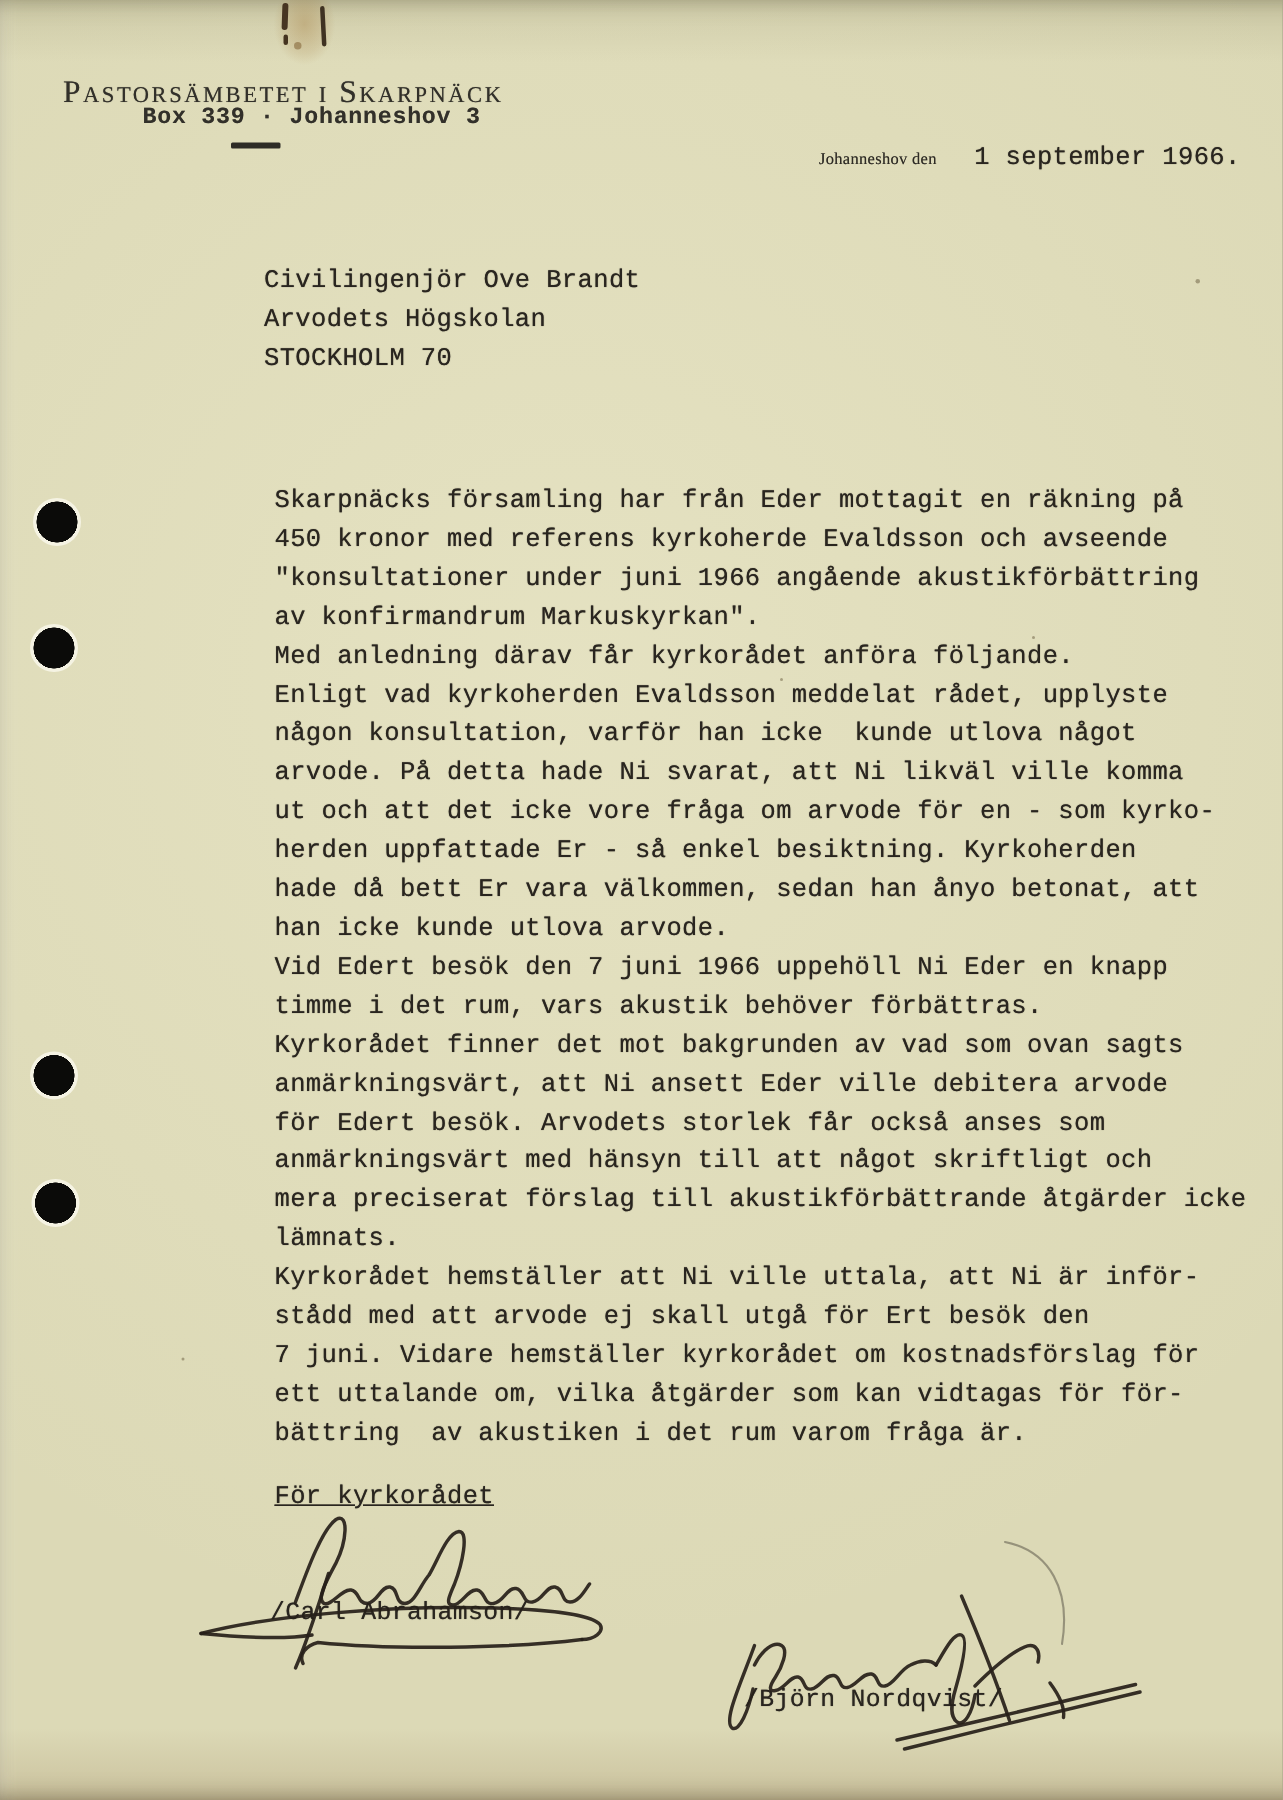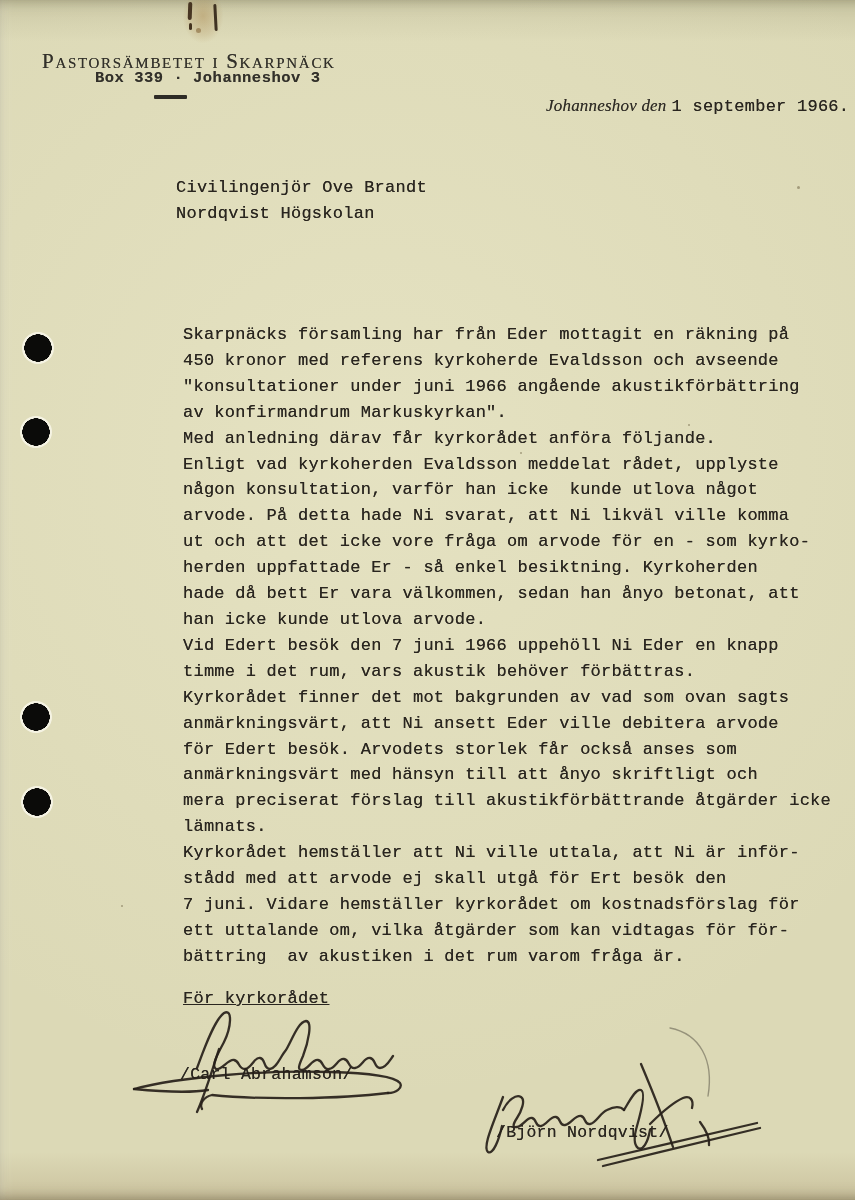--- a/index.html
+++ b/index.html
@@ -42,24 +42,24 @@
     font-size:15.5px;font-weight:bold;letter-spacing:.5px;
     color:#32302a;text-shadow:0 0 .4px rgba(50,48,42,.5);font-family:Liberation Mono, monospace;
   }
   .lh-rule{
     position:absolute;left:154px;top:95px;width:33px;height:3.5px;
     background:#2e2c26;border-radius:1px;
   }
   
   .dateline{position:absolute;left:546px;top:96px;white-space:nowrap;}
   .dateline .place{
-    font-style:italic;font-size:17px;letter-spacing:.2px;
+    font-size:11px;letter-spacing:.2px;
     color:#2e2b25;text-shadow:0 0 .4px rgba(46,43,37,.6);
   }
-  .dateline .date{margin-left:5px;}
+  .dateline .date{margin-left:25px;}
   
   .recipient{position:absolute;left:176px;top:175px;line-height:26px;}
   .body-block{position:absolute;left:183px;top:322px;line-height:25.9px;}
   .closing{position:absolute;left:183px;top:989px;text-decoration:underline;}
   .sig-typed{position:absolute;font-size:16.5px;}
   .sig-typed.s1{left:180px;top:1065px;}
   .sig-typed.s2{left:496px;top:1123px;}
   
   .hole{
     position:absolute;width:32px;height:32px;border-radius:50%;
@@ -116,42 +116,43 @@
   <div class="org">Pastorsämbetet i Skarpnäck</div>
   <div class="org-addr">Box 339  ·  Johanneshov 3</div>
   <div class="lh-rule"></div>
 
   <div class="dateline">
     <span class="place">Johanneshov den</span><span class="date typed">1 september 1966.</span>
   </div>
 
   <div class="recipient">
       <div class="typed">Civilingenjör Ove Brandt</div>
-      <div class="typed">Nordqvist Högskolan</div>
+      <div class="typed">Arvodets Högskolan</div>
+      <div class="typed">STOCKHOLM 70</div>
     </div>
 
   <div class="body-block">
       <div class="typed">Skarpnäcks församling har från Eder mottagit en räkning på</div>
       <div class="typed">450 kronor med referens kyrkoherde Evaldsson och avseende</div>
       <div class="typed">"konsultationer under juni 1966 angående akustikförbättring</div>
       <div class="typed">av konfirmandrum Markuskyrkan".</div>
       <div class="typed">Med anledning därav får kyrkorådet anföra följande.</div>
       <div class="typed">Enligt vad kyrkoherden Evaldsson meddelat rådet, upplyste</div>
       <div class="typed">någon konsultation, varför han icke  kunde utlova något</div>
       <div class="typed">arvode. På detta hade Ni svarat, att Ni likväl ville komma</div>
       <div class="typed">ut och att det icke vore fråga om arvode för en - som kyrko-</div>
       <div class="typed">herden uppfattade Er - så enkel besiktning. Kyrkoherden</div>
       <div class="typed">hade då bett Er vara välkommen, sedan han ånyo betonat, att</div>
       <div class="typed">han icke kunde utlova arvode.</div>
       <div class="typed">Vid Edert besök den 7 juni 1966 uppehöll Ni Eder en knapp</div>
       <div class="typed">timme i det rum, vars akustik behöver förbättras.</div>
       <div class="typed">Kyrkorådet finner det mot bakgrunden av vad som ovan sagts</div>
       <div class="typed">anmärkningsvärt, att Ni ansett Eder ville debitera arvode</div>
       <div class="typed">för Edert besök. Arvodets storlek får också anses som</div>
-      <div class="typed">anmärkningsvärt med hänsyn till att ånyo skriftligt och</div>
+      <div class="typed">anmärkningsvärt med hänsyn till att något skriftligt och</div>
       <div class="typed">mera preciserat förslag till akustikförbättrande åtgärder icke</div>
       <div class="typed">lämnats.</div>
       <div class="typed">Kyrkorådet hemställer att Ni ville uttala, att Ni är inför-</div>
       <div class="typed">stådd med att arvode ej skall utgå för Ert besök den</div>
       <div class="typed">7 juni. Vidare hemställer kyrkorådet om kostnadsförslag för</div>
       <div class="typed">ett uttalande om, vilka åtgärder som kan vidtagas för för-</div>
       <div class="typed">bättring  av akustiken i det rum varom fråga är.</div>
     </div>
 
   <div class="closing typed">För kyrkorådet</div>

